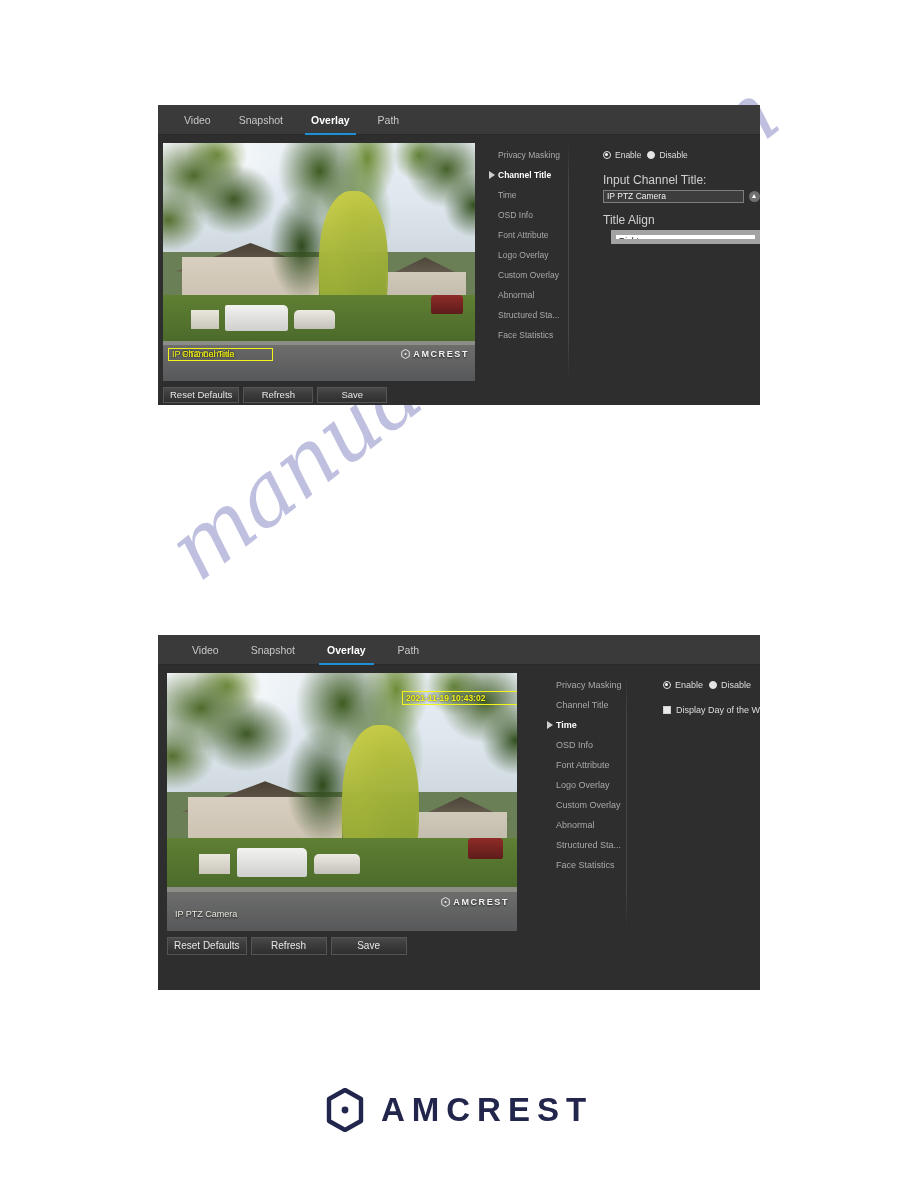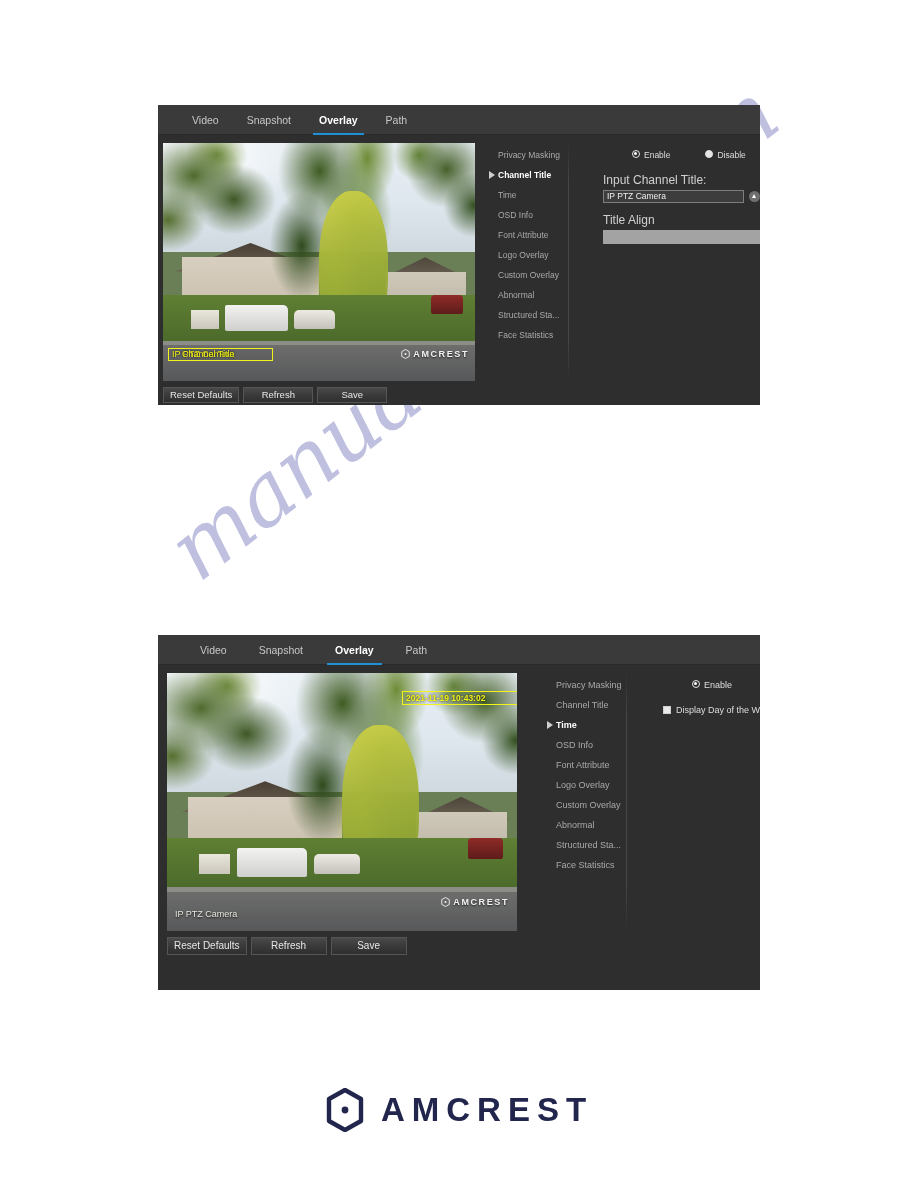--- a/index.html
+++ b/index.html
@@ -54,21 +54,20 @@
   }
   #panel-one  { left: 158px; top: 105px; width: 602px; height: 300px; }
   #panel-two  { left: 158px; top: 635px; width: 602px; height: 355px; }
 
   
   .tabbar {
     position: relative;
     height: 30px;
     background: #3a3a3a;
     border-bottom: 1px solid #2a2a2a;
-    padding-left: 8px;
   }
   .tabs {
     display: flex;
     align-items: center;
     height: 100%;
     padding-left: 12px;
   }
   .tab {
     position: relative;
     height: 100%;
@@ -325,21 +324,21 @@
   #panel-two .formcol { margin-left: 16px; width: 130px; }
 
   .radio-row {
     display: flex;
     align-items: center;
     gap: 6px;
     height: 16px;
     margin-bottom: 10px;
   }
   #panel-two .radio-row { margin-bottom: 12px; }
-  .radio-opt { display: flex; align-items: flex-start; gap: 4px; margin-left: 29px; }
+  .radio-opt { display: flex; align-items: center; gap: 4px; }
   .radio {
     width: 8px; height: 8px;
     border-radius: 50%;
     border: 1.5px solid #e4e4e4;
     background: transparent;
     position: relative;
   }
   .radio.checked::after {
     content: "";
     position: absolute;
@@ -383,27 +382,28 @@
     left: 3px; top: 3px;
     width: 0; height: 0;
     border-left: 2.5px solid transparent;
     border-right: 2.5px solid transparent;
     border-bottom: 4px solid #ffffff;
   }
   .select {
     position: relative;
     height: 14px;
     background: #ffffff;
-    border: 7px solid #a3a3a3;
+    border: 5px solid #a3a3a3;
     color: #101010;
     font-size: 8.5px;
     line-height: 12px;
     padding: 0 14px 0 3px;
     white-space: nowrap;
     overflow: hidden;
+    margin-left: 8px;
   }
   .select::after {
     content: "";
     position: absolute;
     right: 4px; top: 5px;
     width: 5px; height: 5px;
     border-right: 1.4px solid #222;
     border-bottom: 1.4px solid #222;
     transform: rotate(45deg);
   }

